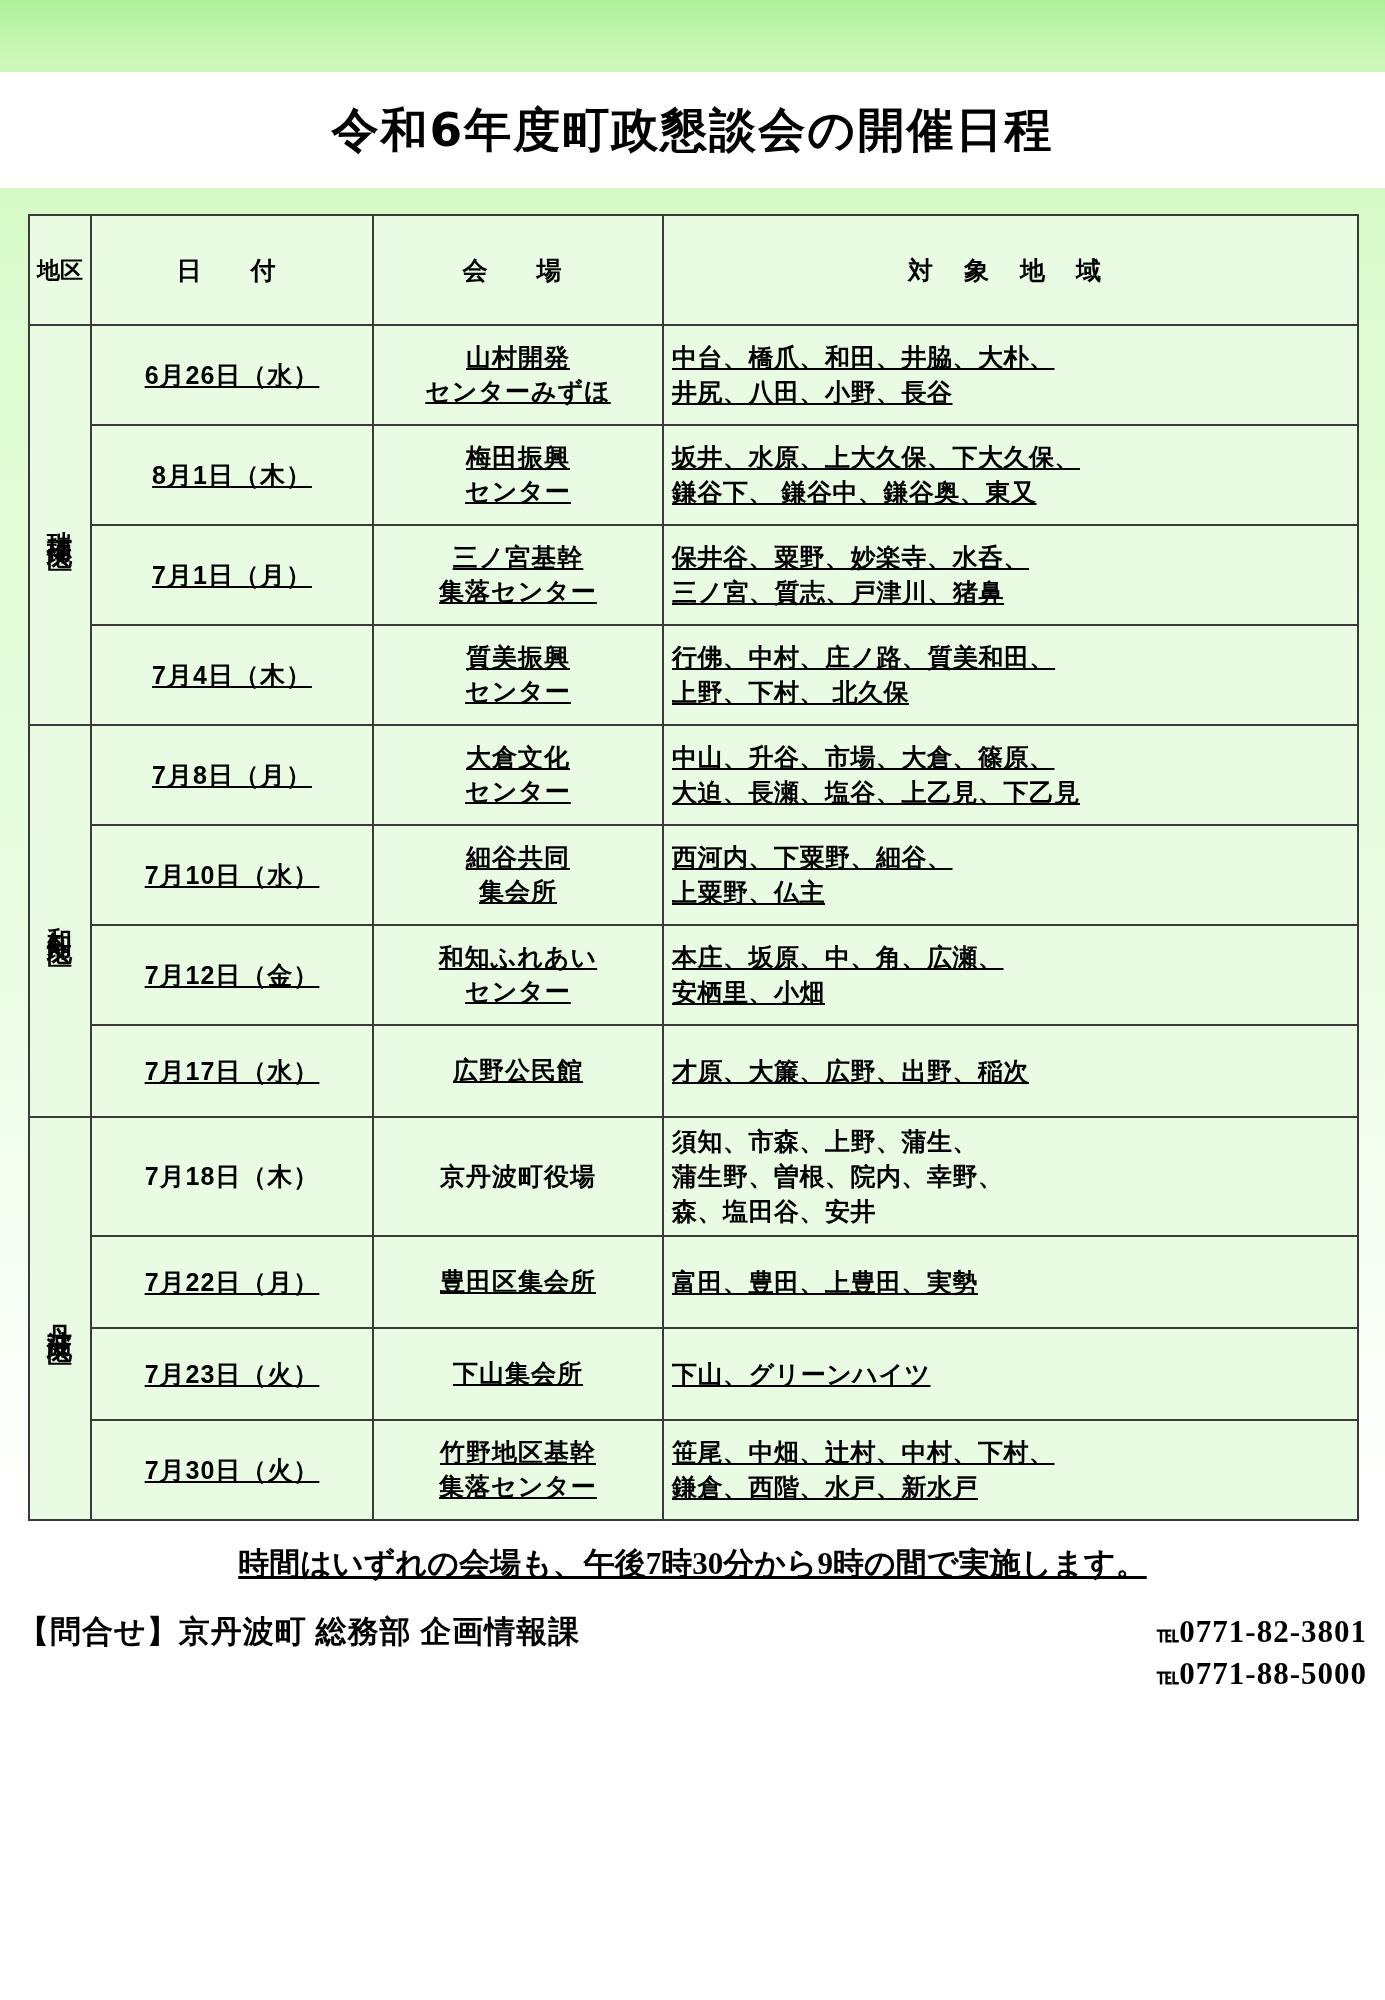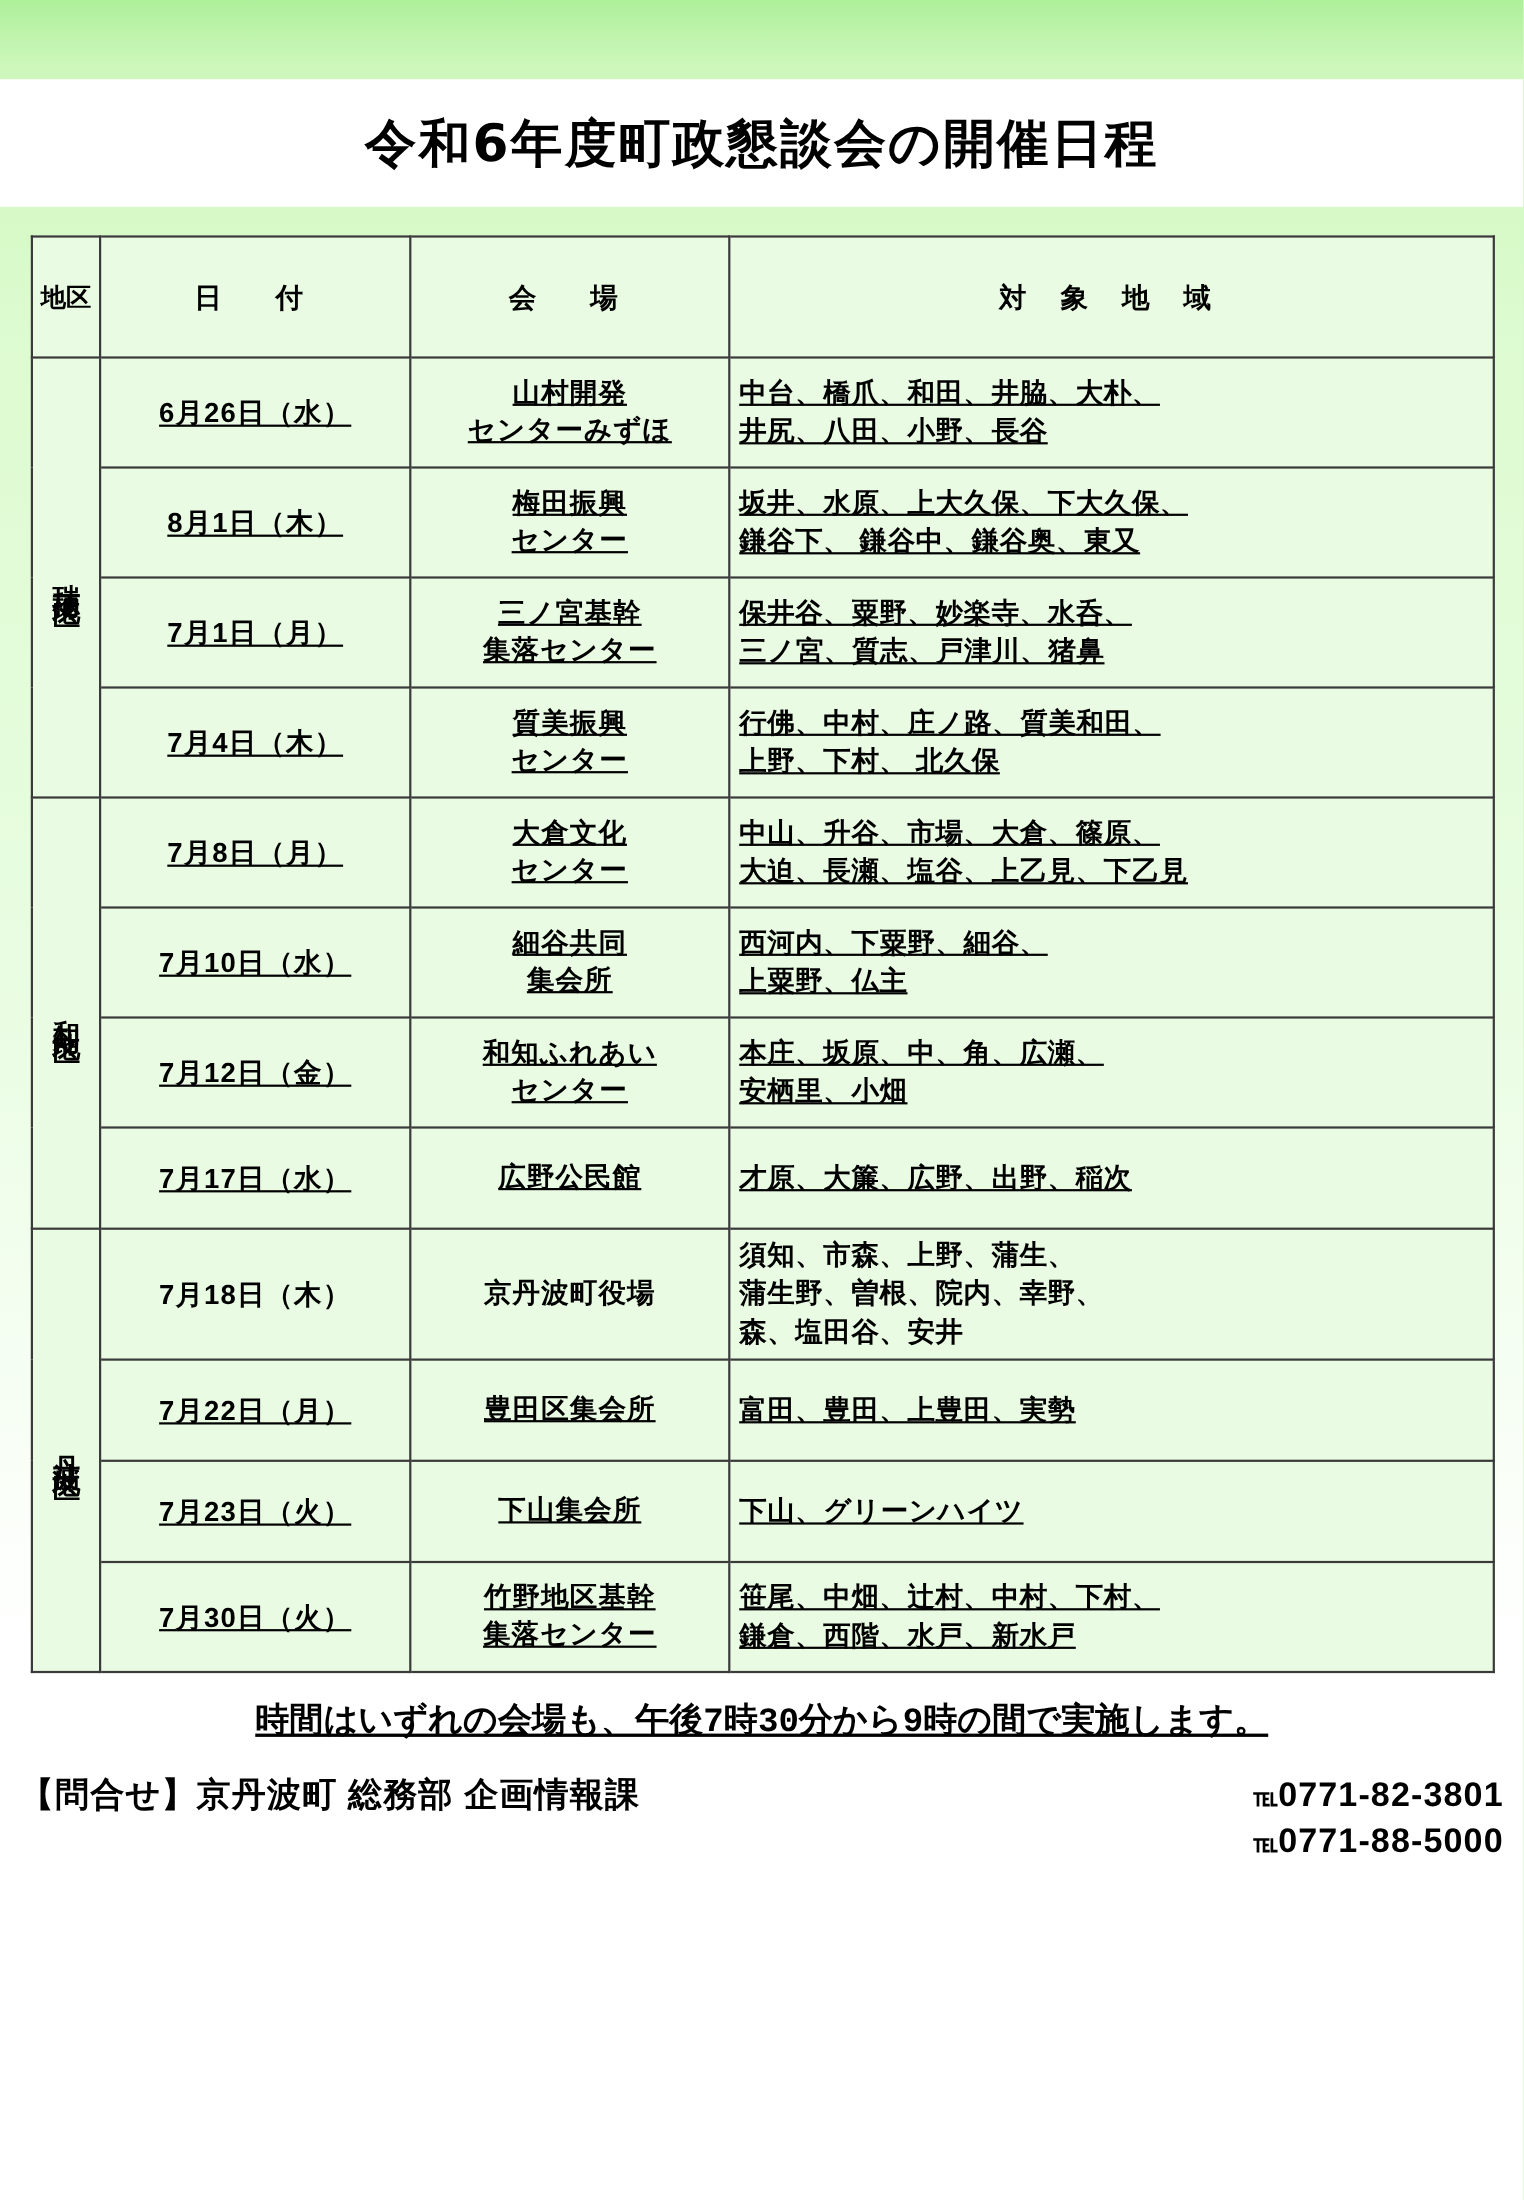--- a/index.html
+++ b/index.html
@@ -119,30 +119,30 @@
     margin-top: 22px;
     padding: 0 18px;
   }
   .note {
     text-align: center;
     font-size: 31px;
     font-weight: bold;
     text-decoration: underline;
     letter-spacing: 0px;
     margin-bottom: 26px;
-    font-family: Liberation Mono, monospace;
+    font-family: Liberation Serif, serif;
   }
   .contact {
     display: flex;
     align-items: flex-start;
     justify-content: center;
     font-size: 31px;
     font-weight: bold;
     letter-spacing: 1px;
-    font-family: Liberation Sans, sans-serif;
+    font-family: Liberation Serif, serif;
   }
   .contact .label { white-space: nowrap; }
   .contact .tels {
     margin-left: 22px;
     flex: 1;
     text-align: right;
     line-height: 1.35;
   }
   .tel-line { white-space: nowrap; }
   .tel-mark { font-size: 23px; letter-spacing: 0; }

